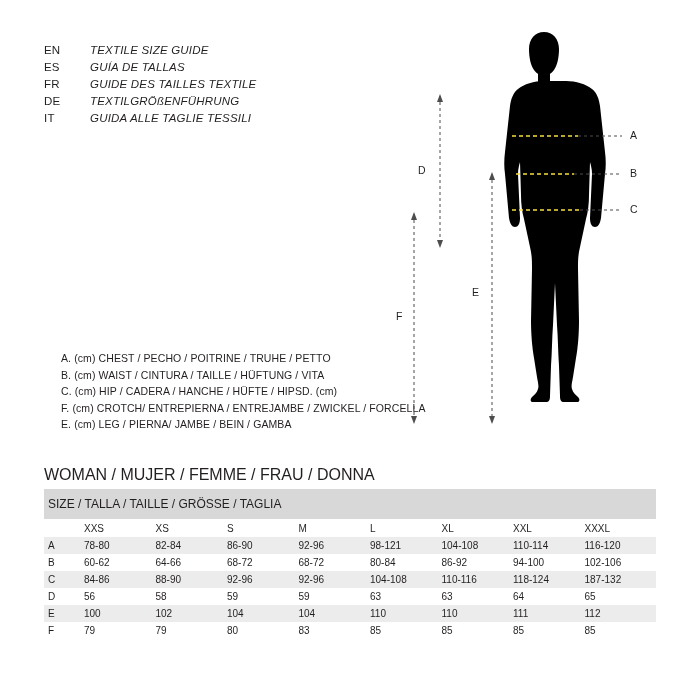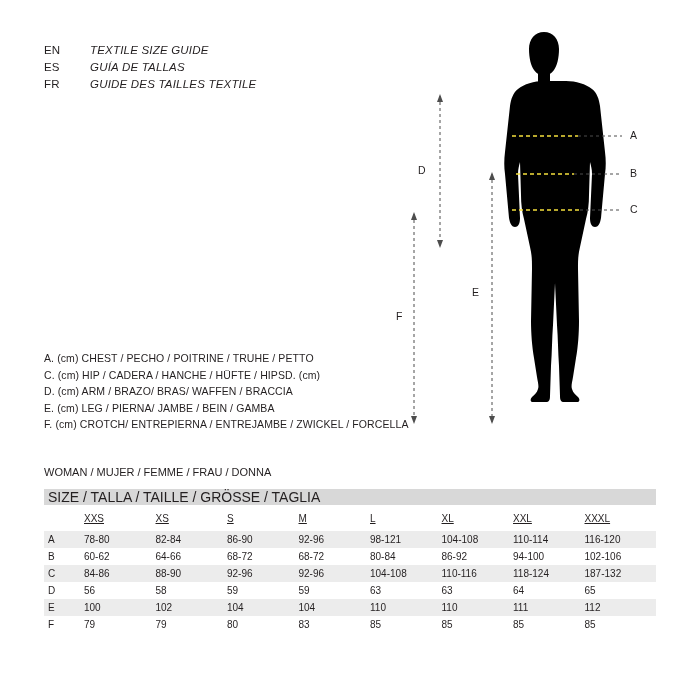--- a/index.html
+++ b/index.html
@@ -47,27 +47,28 @@
   .legend-block {
     position: absolute;
     left: 44px;
     top: 352px;
     font-size: 10.5px;
     letter-spacing: 0.1px;
   }
   .legend-row {
     height: 16.5px;
     white-space: nowrap;
+    margin-left: 17px;
   }
 
   .woman-label {
     position: absolute;
     left: 44px;
     top: 466px;
-    font-size: 11px;
+    font-size: 16px;
   }
 
   
   .table-wrap {
     position: absolute;
     left: 44px;
     top: 489px;
     width: 612px;
     font-size: 10px;
   }
@@ -82,28 +83,27 @@
     font-weight: normal;
     height: 17px;
     vertical-align: middle;
     font-size: 10px;
     color: #231f20;
   }
   .col-label { width: 40px; padding-left: 4px; }
   .col-val { width: 71.5px; }
   .row-head td {
     background: #d8d8d8;
-    height: 15px;
+    height: 30px;
     padding-left: 4px;
-    font-size: 14px;
+    font-size: 12px;
   }
   .row-sizes td {
     background: #ffffff;
-    height: 26px;
-    text-decoration: underline;
+    height: 18px;
   }
   .row-shade td { background: #ececec; }
   .row-plain td { background: #ffffff; }
   .cell-pad { padding-left: 4px; }
 
   
   .figure {
     position: absolute;
     left: 396px;
     top: 24px;
@@ -129,28 +129,36 @@
       <span class="title-text">TEXTILE SIZE GUIDE</span>
     </div>
     <div class="title-row">
       <span class="title-lang">ES</span>
       <span class="title-text">GUÍA DE TALLAS</span>
     </div>
     <div class="title-row">
       <span class="title-lang">FR</span>
       <span class="title-text">GUIDE DES TAILLES TEXTILE</span>
     </div>
+    <div class="title-row">
+      <span class="title-lang">DE</span>
+      <span class="title-text">TEXTILGRÖßENFÜHRUNG</span>
+    </div>
+    <div class="title-row">
+      <span class="title-lang">IT</span>
+      <span class="title-text">GUIDA ALLE TAGLIE TESSILI</span>
+    </div>
   </div>
 
   <div class="legend-block">
     <div class="legend-row">A. (cm) CHEST / PECHO / POITRINE / TRUHE / PETTO</div>
+    <div class="legend-row">B. (cm) WAIST / CINTURA / TAILLE / HÜFTUNG / VITA</div>
     <div class="legend-row">C. (cm) HIP / CADERA / HANCHE / HÜFTE / HIPSD. (cm)</div>
-    <div class="legend-row">D. (cm) ARM / BRAZO/ BRAS/ WAFFEN / BRACCIA</div>
+    <div class="legend-row">F. (cm) CROTCH/ ENTREPIERNA / ENTREJAMBE / ZWICKEL / FORCELLA</div>
     <div class="legend-row">E. (cm) LEG / PIERNA/ JAMBE / BEIN / GAMBA</div>
-    <div class="legend-row">F. (cm) CROTCH/ ENTREPIERNA / ENTREJAMBE / ZWICKEL / FORCELLA</div>
   </div>
 
   <div class="woman-label">WOMAN / MUJER / FEMME / FRAU / DONNA</div>
 
   <div class="table-wrap">
     <table>
       <colgroup>
         <col class="col-label">
         <col class="col-val">
           <col class="col-val">

